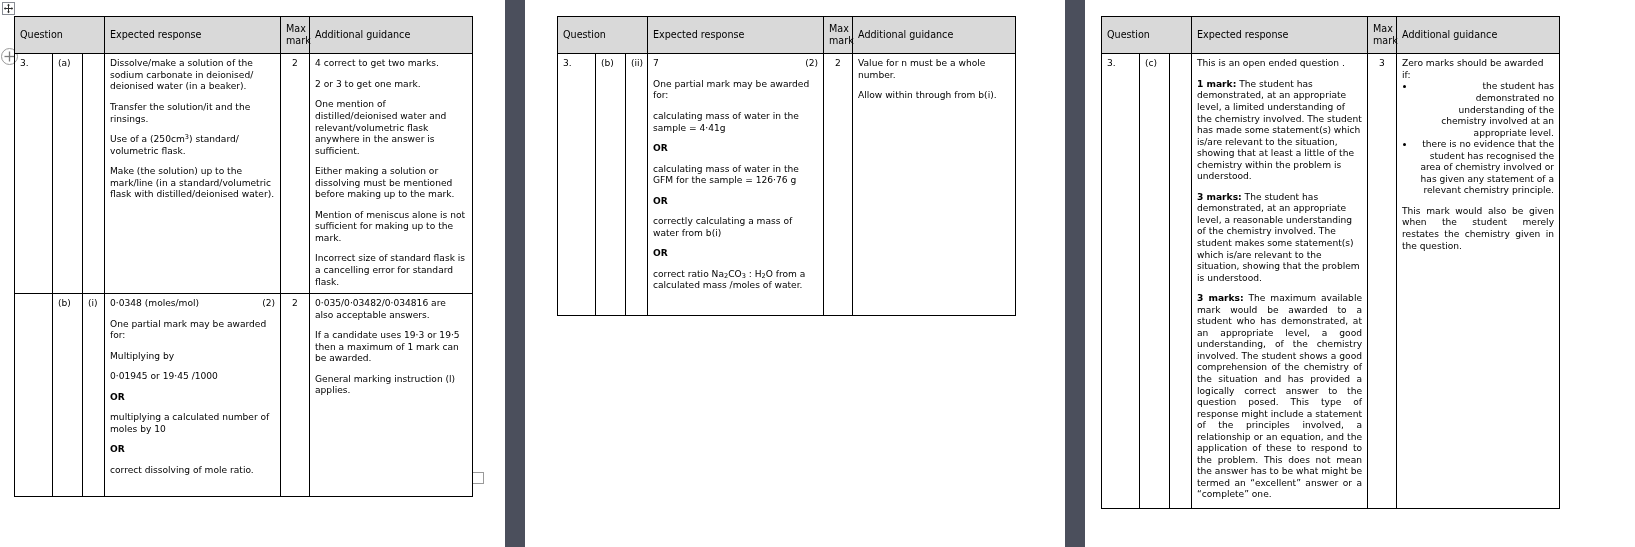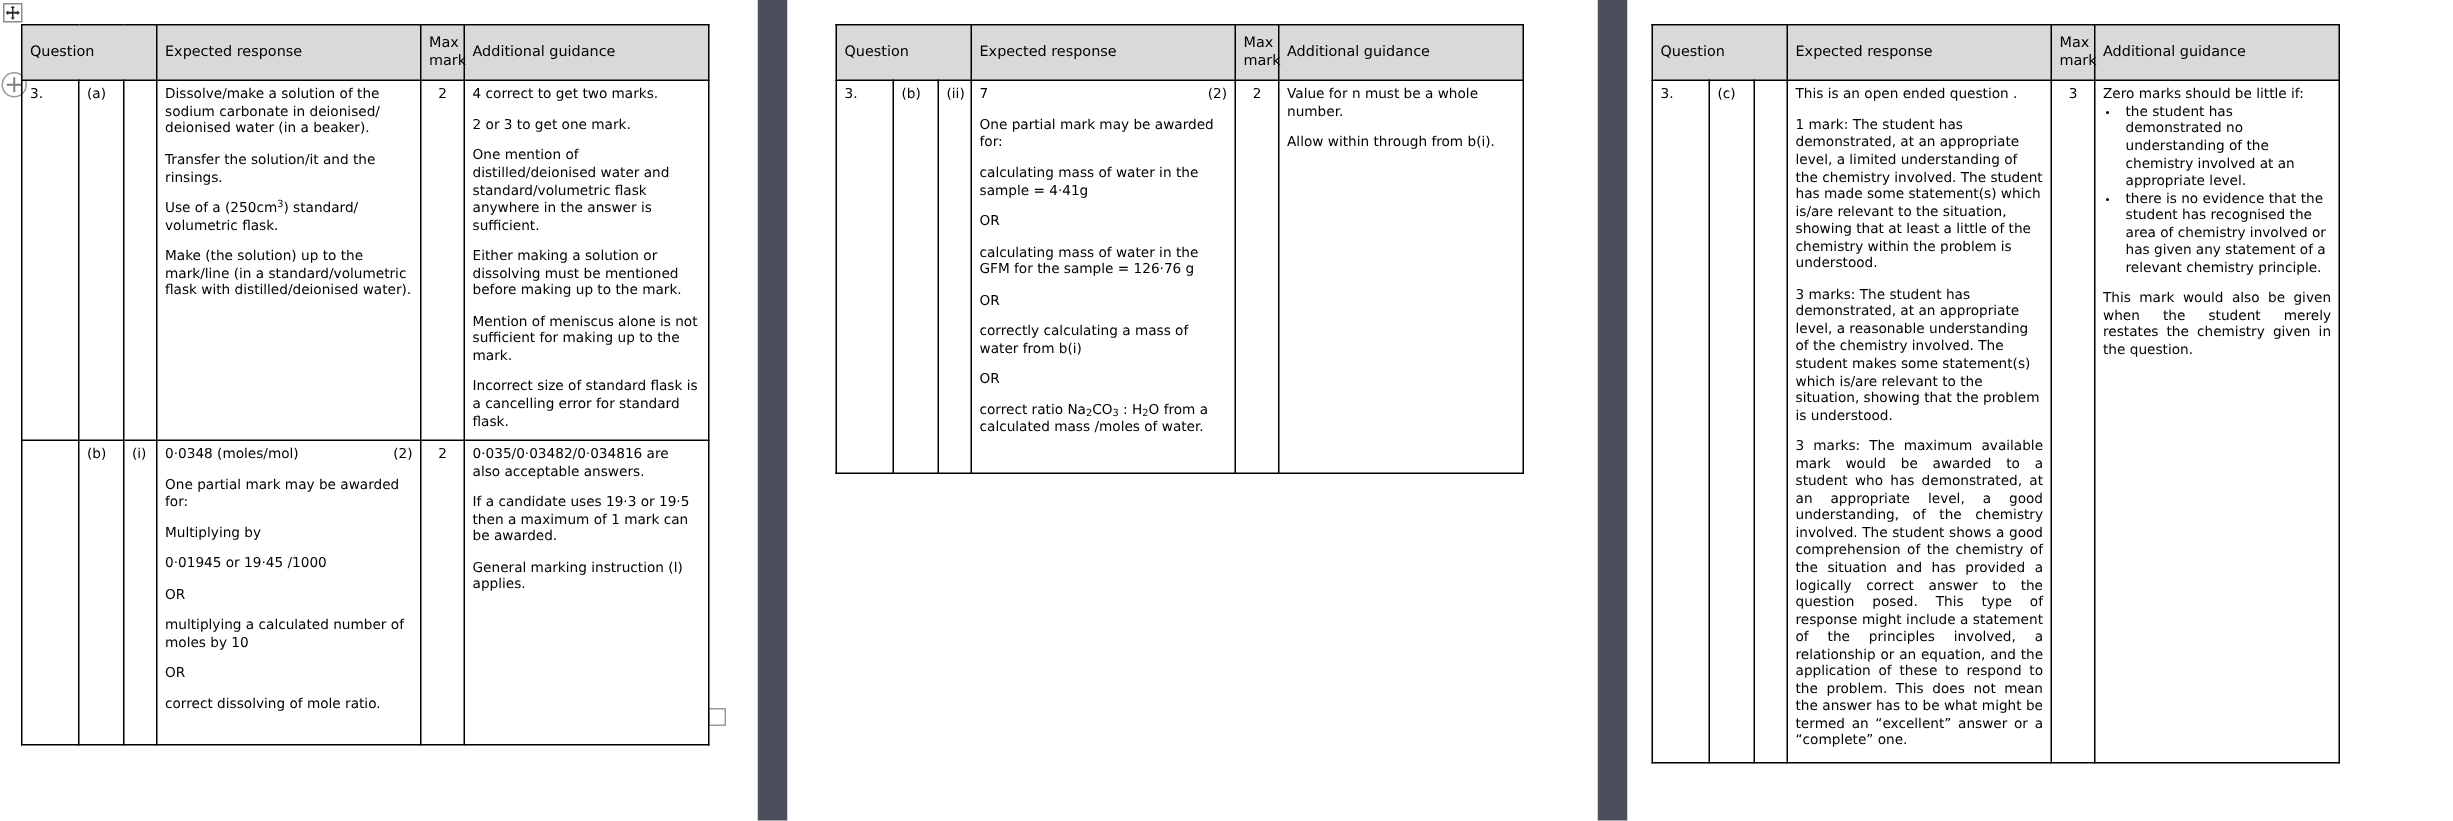--- a/index.html
+++ b/index.html
@@ -89,34 +89,34 @@
   th.hdr-maxmark { text-align: left; }
 
   .cell-q   { text-align: left; }
   .cell-max { text-align: center; }
 
   
   .p { margin: 0 0 9px 0; }
   .p:last-child { margin-bottom: 0; }
   .p.tight { margin-bottom: 0; }
   .just { text-align: justify; }
-  .b { font-weight: normal; }
+  .b { font-weight: bold; }
 
   .line-mark {
     display: flex;
     justify-content: space-between;
     gap: 10px;
   }
 
   ul.guid {
     margin: 0;
     padding-left: 13px;
     list-style: disc;
   }
-  ul.guid li { margin: 0 0 0 0; padding-left: 2px; }
+  ul.guid li { margin: 0 0 0 0; padding-left: 2px; text-align: right; }
 
   sub { font-size: 0.72em; vertical-align: baseline; position: relative; top: 0.24em; }
   sup { font-size: 0.72em; vertical-align: baseline; position: relative; top: -0.42em; }
 
   
   #table-1 { left: 14px; top: 16px; width: 458px; }
   #table-1 col.c1 { width: 38px; }
   #table-1 col.c2 { width: 30px; }
   #table-1 col.c3 { width: 22px; }
   #table-1 col.c4 { width: 176px; }
@@ -193,21 +193,21 @@
         <td>
           <p class="p">Dissolve/make a solution of the sodium carbonate in deionised/ deionised water (in a beaker).</p>
           <p class="p">Transfer the solution/it and the rinsings.</p>
           <p class="p">Use of a (250cm<sup>3</sup>) standard/ volumetric flask.</p>
           <p class="p">Make (the solution) up to the mark/line (in a standard/volumetric flask with distilled/deionised water).</p>
         </td>
         <td class="cell-max">2</td>
         <td>
           <p class="p">4 correct to get two marks.</p>
           <p class="p">2 or 3 to get one mark.</p>
-          <p class="p">One mention of distilled/deionised water and standard/volumetric flask anywhere in the answer is sufficient.</p>
+          <p class="p">One mention of distilled/deionised water and relevant/volumetric flask anywhere in the answer is sufficient.</p>
           <p class="p">Either making a solution or dissolving must be mentioned before making up to the mark.</p>
           <p class="p">Mention of meniscus alone is not sufficient for making up to the mark.</p>
           <p class="p">Incorrect size of standard flask is a cancelling error for standard flask.</p>
         </td>
       </tr>
 
       <tr style="height:203px;">
         <td class="cell-q"></td>
         <td class="cell-q">(b)</td>
         <td class="cell-q">(i)</td>
@@ -318,21 +318,21 @@
           </p>
           <p class="p">
             <span class="b">3 marks:</span><span> The student has demonstrated, at an appropriate level, a reasonable understanding of the chemistry involved. The student makes some statement(s) which is/are relevant to the situation, showing that the problem is understood.</span>
           </p>
           <p class="p just">
             <span class="b">3 marks:</span><span> The maximum available mark would be awarded to a student who has demonstrated, at an appropriate level, a good understanding, of the chemistry involved. The student shows a good comprehension of the chemistry of the situation and has provided a logically correct answer to the question posed. This type of response might include a statement of the principles involved, a relationship or an equation, and the application of these to respond to the problem. This does not mean the answer has to be what might be termed an “excellent” answer or a “complete” one.</span>
           </p>
         </td>
         <td class="cell-max">3</td>
         <td>
-          <p class="p tight">Zero marks should be little if:</p>
+          <p class="p tight">Zero marks should be awarded if:</p>
           <ul class="guid" style="margin-bottom:9px;">
             <li>the student has demonstrated no understanding of the chemistry involved at an appropriate level.</li>
             <li>there is no evidence that the student has recognised the area of chemistry involved or has given any statement of a relevant chemistry principle.</li>
           </ul>
           <p class="p just">This mark would also be given when the student merely restates the chemistry given in the question.</p>
         </td>
       </tr>
     </tbody>
   </table>
 </div>

